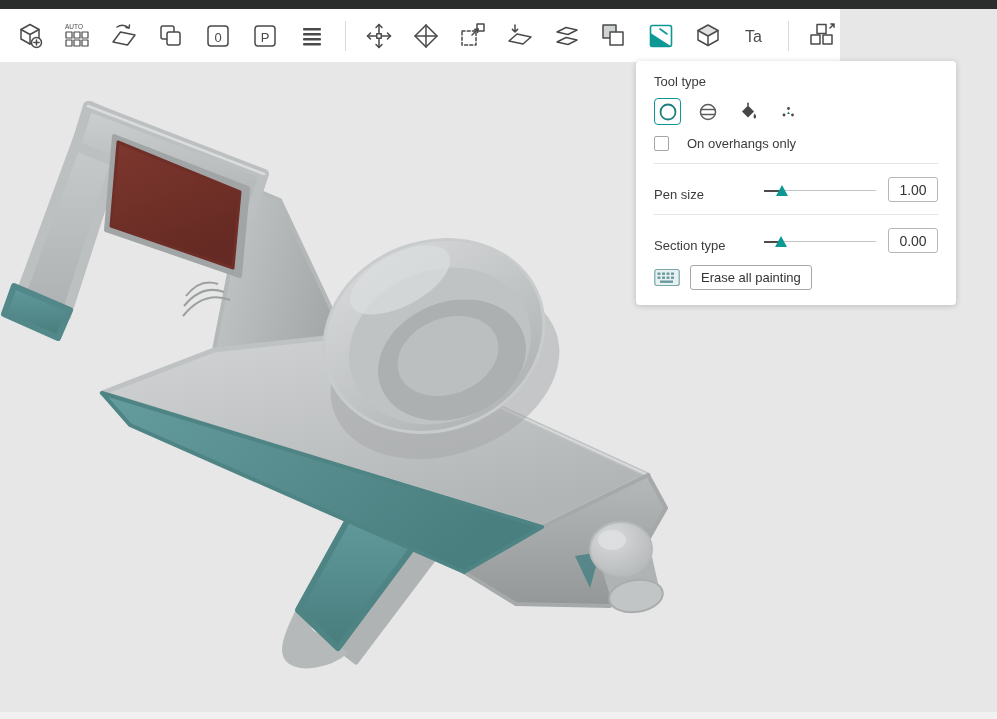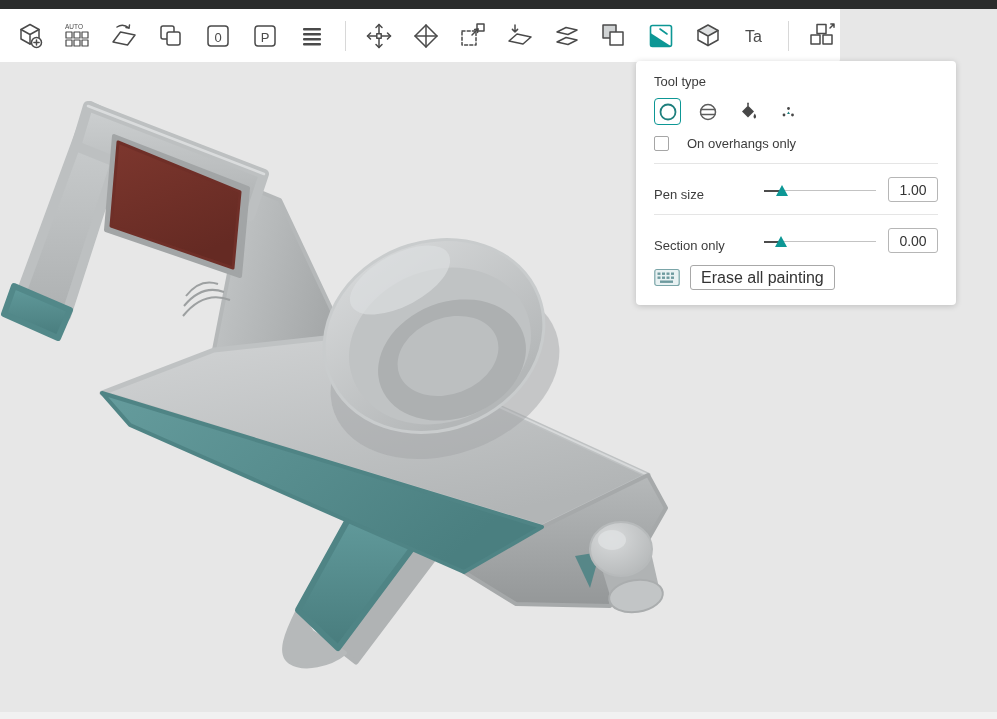--- a/index.html
+++ b/index.html
@@ -39,21 +39,21 @@
   .strack{position:relative;width:112px;height:22px;flex:none;cursor:pointer;}
   .strack .line{position:absolute;left:0;right:0;top:10px;height:1px;background:#c3c3c3;}
   .strack .fillseg{position:absolute;left:0;top:10px;height:2px;background:#4b4b4b;}
   .strack .thumb{position:absolute;top:5px;width:0;height:0;
     border-left:6px solid transparent;border-right:6px solid transparent;border-bottom:11px solid #0d9795;}
   .sval{width:44px;height:21px;margin-left:12px;border:1px solid #b6b6b6;border-radius:3px;
     font-family:"Liberation Sans", sans-serif;font-size:14px;text-align:center;color:#333;background:#fff;box-sizing:content-box;flex:none;}
   .bottomrow{display:flex;align-items:center;gap:10px;margin-top:12px;}
   .kbtn{display:flex;align-items:center;justify-content:center;cursor:pointer;}
   .erase{height:25px;padding:0 10px;border:1px solid #a8a8a8;border-radius:3px;background:#fff;
-    font-family:"Liberation Sans", sans-serif;font-size:16px;color:#333;cursor:pointer;}
+    font-family:"Liberation Sans", sans-serif;font-size:13px;color:#333;cursor:pointer;}
 </style>
 </head>
 <body>
 
 <div class="titlebar"></div>
 
 <div class="toolbar">
 
   <div class="tbtn">
     <span class="ticon">
@@ -369,21 +369,21 @@
       <span class="fillseg" style="width: 16%;"></span>
       <span class="thumb" style="left: calc(16% - 6px);"></span>
     </span>
     <input class="sval" value="1.00" style="">
   </div>
 
 
   <div class="pdiv"></div>
 
   <div class="srow">
-    <span class="slabel">Section only</span>
+    <span class="slabel">Section type</span>
     <span class="strack">
       <span class="line"></span>
       <span class="fillseg" style="width: 15%;"></span>
       <span class="thumb" style="left: calc(15% - 6px);"></span>
     </span>
     <input class="sval" value="0.00" style="">
   </div>
 
   <div class="bottomrow">
     <span class="kbtn">

